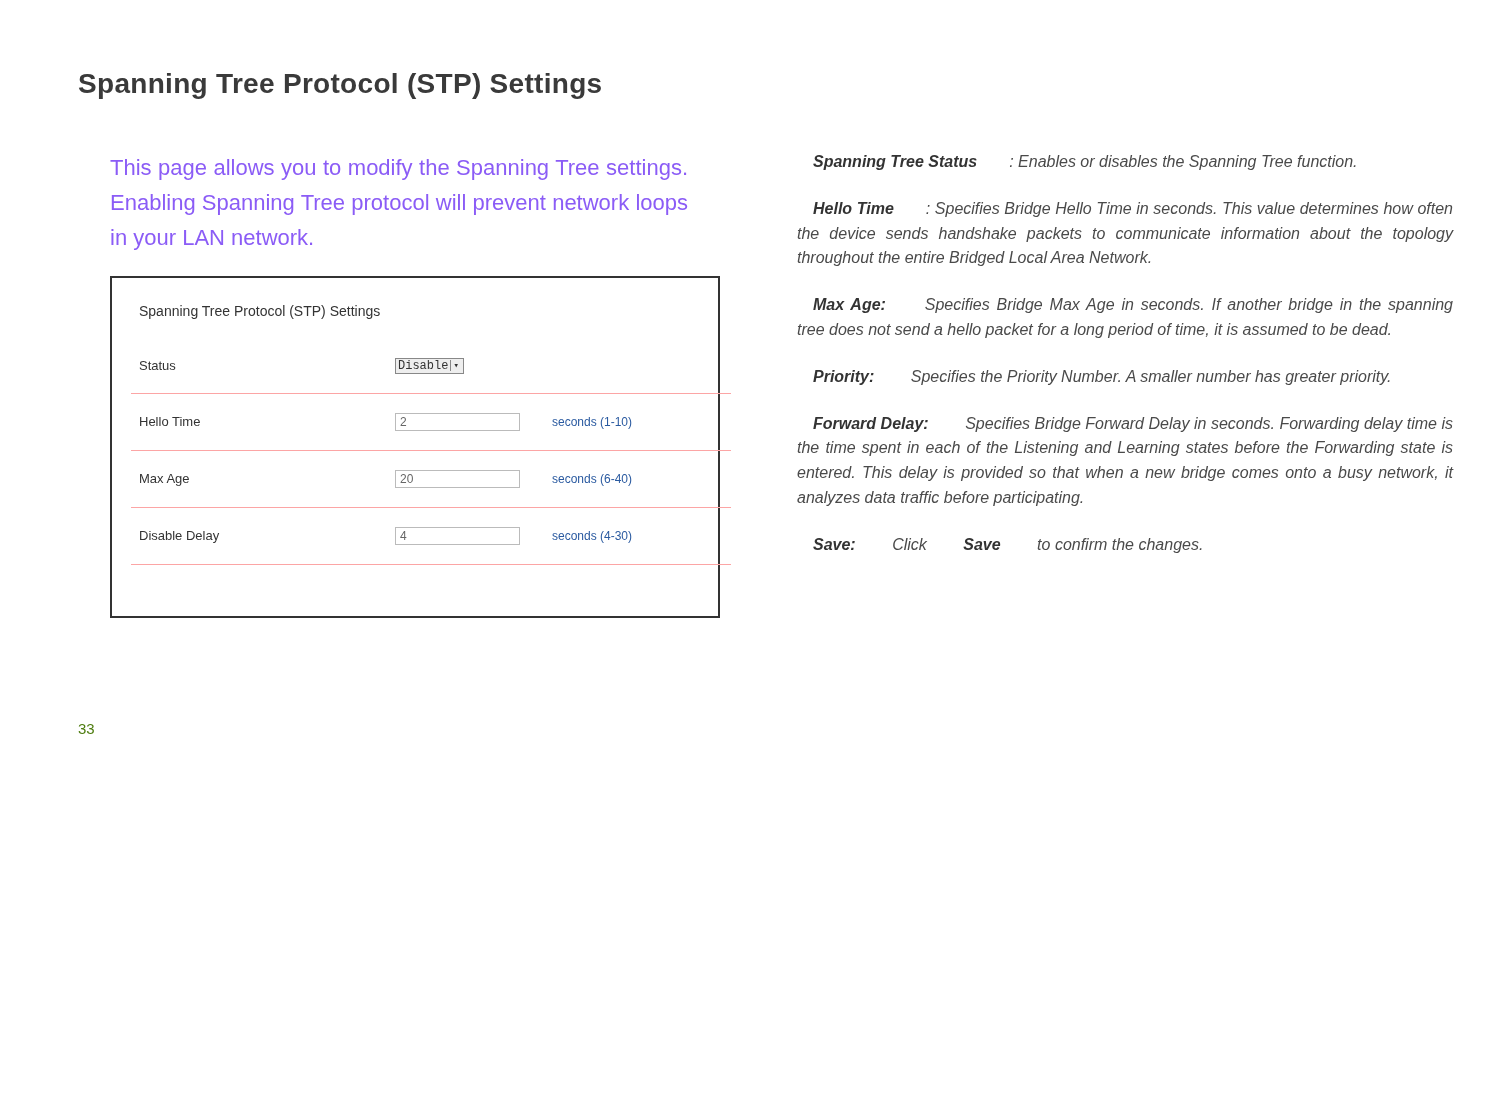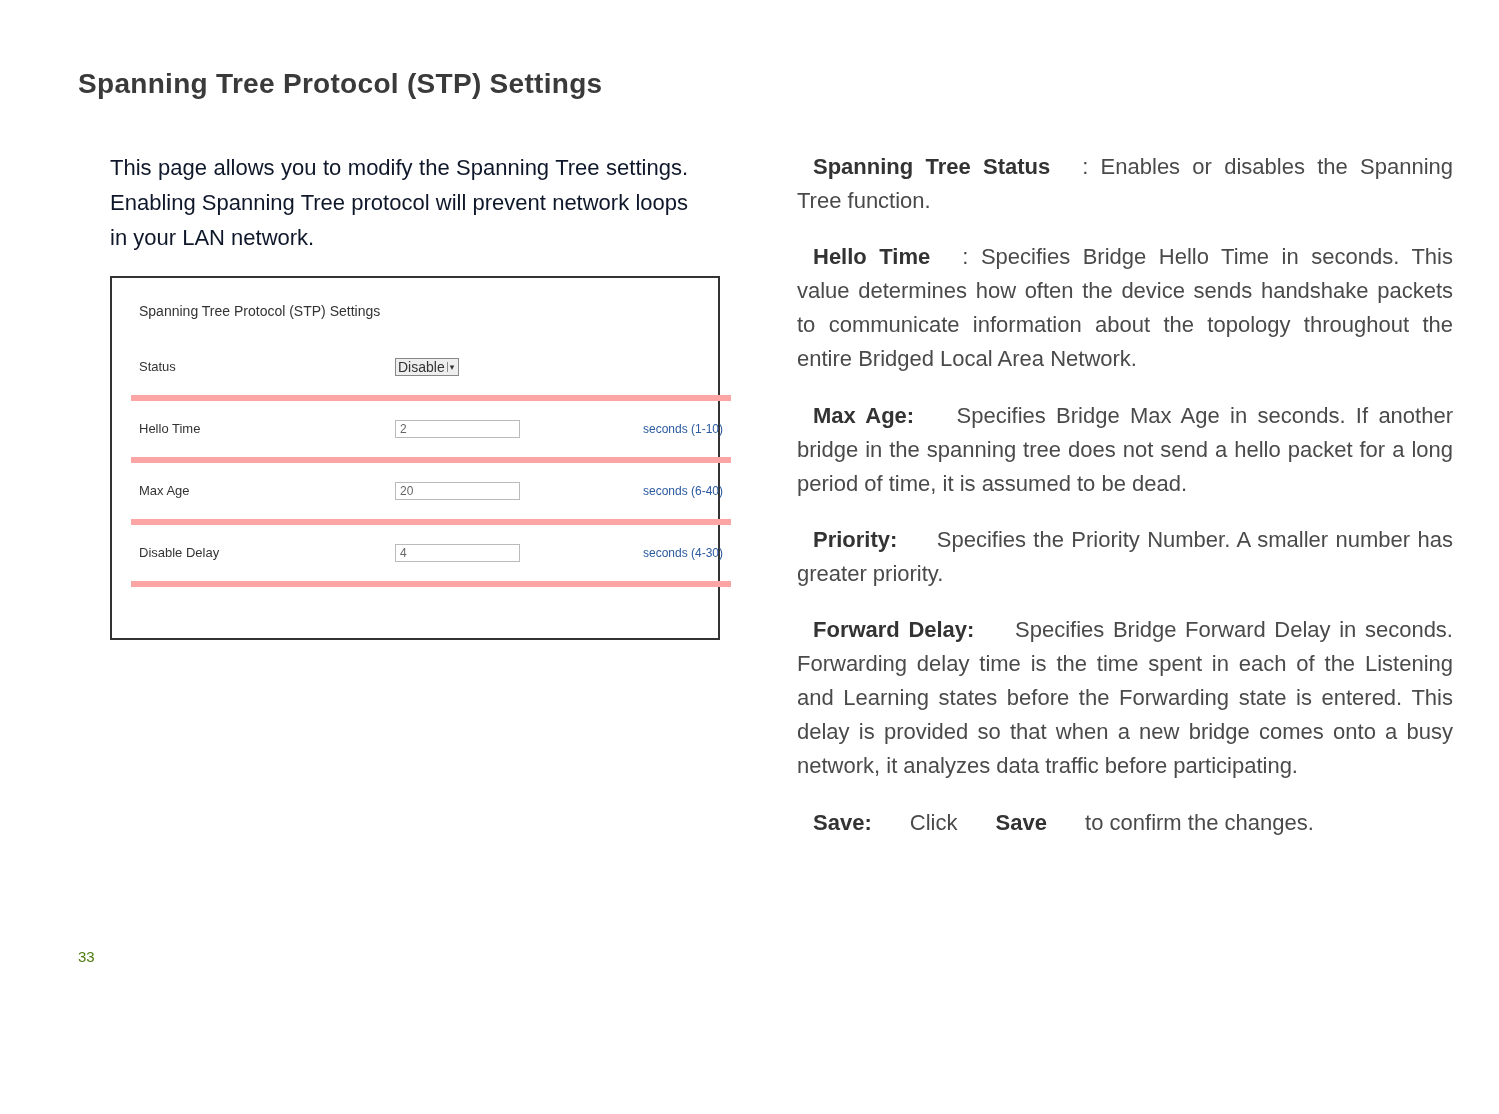--- a/index.html
+++ b/index.html
@@ -28,21 +28,21 @@
     .left-col {
       width: 610px;
       flex-shrink: 0;
     }
     .right-col {
       flex: 1;
     }
     .intro-text {
       font-size: 22px;
       line-height: 1.6;
-      color: #0f172a;
+      color: #8b5cf6;
       text-align: justify;
       margin-bottom: 20px;
     }
     .screenshot-box {
       border: 2px solid #333;
       width: 610px;
       padding: 5px 3px 35px 3px;
       background: #fff;
     }
     .form-title {
@@ -51,67 +51,68 @@
       color: #333;
       padding: 4px 8px;
     }
     .form-table {
       width: 100%;
       border-collapse: collapse;
       font-size: 13px;
       font-family: Arial, sans-serif;
     }
     .form-table tr {
-      border-bottom: 6px solid #fca5a5;
+      border-bottom: 1px solid #fca5a5;
     }
     .form-table td {
       padding: 3px 8px;
       vertical-align: middle;
     }
     .form-table td:first-child {
       width: 240px;
       color: #333;
     }
     .form-table td:nth-child(2) {
       width: 140px;
     }
     .form-table td:nth-child(3) {
       color: #2a5aa0;
       font-size: 12px;
-      text-align: right;
     }
     .select-box {
-      font-size: 14px;
+      font-size: 12px;
       padding: 0px 2px;
       border: 1px solid #888;
       background: #eee;
       display: inline-flex;
       align-items: center;
+      font-family: Liberation Mono, monospace;
     }
     .select-box::after {
       content: "▾";
       font-size: 9px;
       margin-left: 2px;
       padding: 0 2px;
       border-left: 1px solid #888;
     }
     .input-box {
       width: 125px;
       font-size: 12px;
       padding: 1px 4px;
       border: 1px solid #bbb;
       color: #666;
       background: #fff;
     }
     .def-block {
-      font-size: 22px;
+      font-size: 16px;
       line-height: 1.55;
       color: #4a4a4a;
       text-align: justify;
       margin-bottom: 22px;
+      font-style: italic;
     }
     .def-block strong {
       color: #333;
       font-weight: bold;
     }
     .page-number {
       text-align: left;
       font-size: 15px;
       color: #4d7c0f;
       margin-top: 70px;

